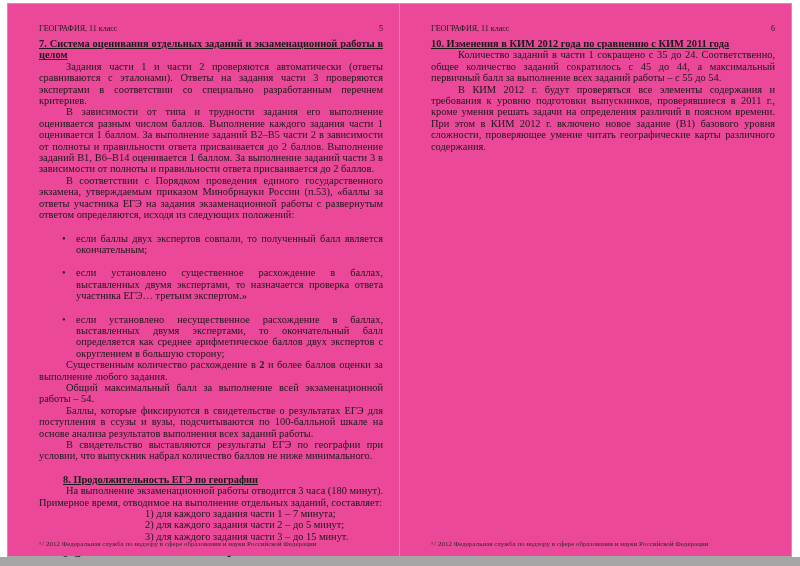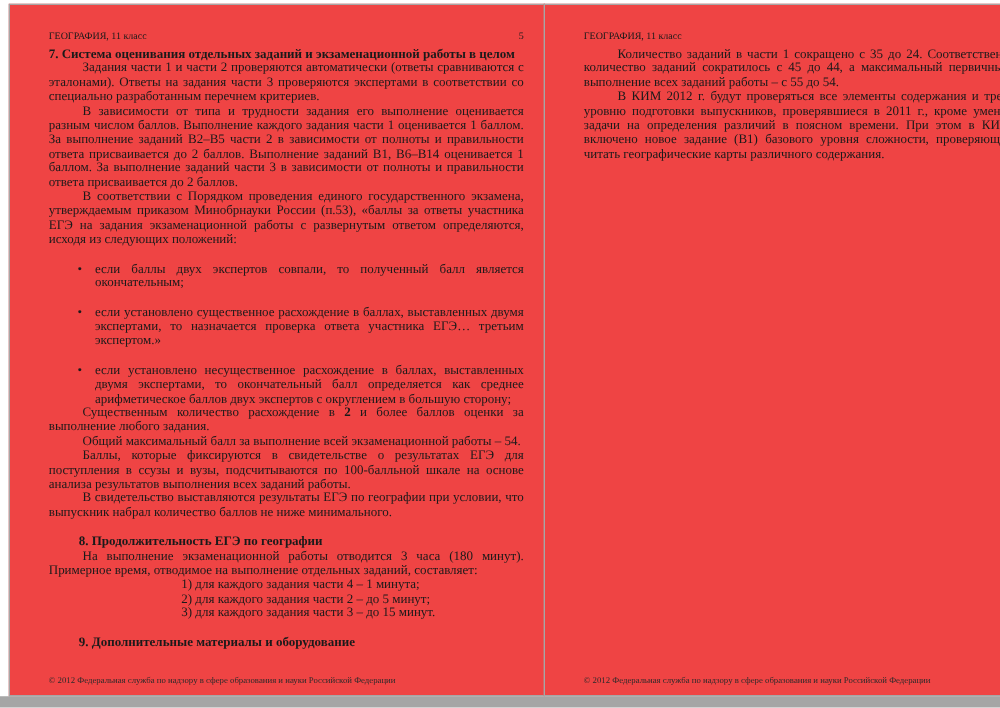--- a/index.html
+++ b/index.html
@@ -13,23 +13,23 @@
     color: #1a1a1a;
   }
   .spread {
     position: absolute;
     left: 7px;
     top: 3px;
     display: flex;
   }
   .page {
     box-sizing: border-box;
-    width: 429px;
+    width: 393px;
     height: 554px;
-    background: #ef4444;
+    background: #ec4899;
     border: 1px solid var(--page-border, #a6a6a6);
     position: relative;
   }
   .page + .page { margin-left: -1px; }
   .page-inner {
     position: absolute;
     left: 31px;
     right: 16px;
     top: 20px;
   }
@@ -40,21 +40,21 @@
     font-size: 8px;
     line-height: 9px;
     margin-bottom: 5px;
   }
   .page-body {
     font-size: 10.4px;
     line-height: 11.4px;
     text-align: justify;
   }
   .blk { text-align: justify; }
-  .blk-heading { font-weight: bold; }
+  .blk-heading { font-weight: bold; text-decoration: underline; }
   .blk-paragraph { text-indent: 27px; }
   .blk-bullet {
     position: relative;
     padding-left: 37px;
     text-indent: 0;
     margin-top: 12px;
   }
   .blk-bullet::before {
     content: "\2022";
     position: absolute;
@@ -104,36 +104,37 @@
           <div class="blk blk-paragraph">В соответствии с Порядком проведения единого государственного экзамена, утверждаемым приказом Минобрнауки России (п.53), «баллы за ответы участника ЕГЭ на задания экзаменационной работы с развернутым ответом определяются, исходя из следующих положений:</div>
           <div class="blk blk-bullet">если баллы двух экспертов совпали, то полученный балл является окончательным;</div>
           <div class="blk blk-bullet">если установлено существенное расхождение в баллах, выставленных двумя экспертами, то назначается проверка ответа участника ЕГЭ… третьим экспертом.»</div>
           <div class="blk blk-bullet">если установлено несущественное расхождение в баллах, выставленных двумя экспертами, то окончательный балл определяется как среднее арифметическое баллов двух экспертов с округлением в большую сторону;</div>
           <div class="blk blk-paragraph"><span>Существенным количество расхождение в </span><span class="bold">2</span><span> и более баллов оценки за выполнение любого задания.</span></div>
           <div class="blk blk-paragraph">Общий максимальный балл за выполнение всей экзаменационной работы – 54.</div>
           <div class="blk blk-paragraph">Баллы, которые фиксируются в свидетельстве о результатах ЕГЭ для поступления в ссузы и вузы, подсчитываются по 100-балльной шкале на основе анализа результатов выполнения всех заданий работы.</div>
           <div class="blk blk-paragraph">В свидетельство выставляются результаты ЕГЭ по географии при условии, что выпускник набрал количество баллов не ниже минимального.</div>
           <div class="blk blk-heading gap-before">8. Продолжительность ЕГЭ по географии</div>
           <div class="blk blk-paragraph">На выполнение экзаменационной работы отводится 3 часа (180 минут). Примерное время, отводимое на выполнение отдельных заданий, составляет:</div>
-          <div class="blk blk-numbered">1) для каждого задания части 4 – 1 минута;</div>
+          <div class="blk blk-numbered">1) для каждого задания части 1 – 7 минута;</div>
           <div class="blk blk-numbered">2) для каждого задания части 2 – до 5 минут;</div>
           <div class="blk blk-numbered">3) для каждого задания части 3 – до 15 минут.</div>
           <div class="blk blk-heading gap-before">9. Дополнительные материалы и оборудование</div>
         </div>
     </div>
     <div class="page-footer">© 2012  Федеральная служба по надзору в сфере образования и науки Российской Федерации</div>
   </div>
 
   <div class="page">
     <div class="page-inner">
       <div class="page-header">
         <span>ГЕОГРАФИЯ, 11 класс</span>
         <span>6</span>
       </div>
       <div class="page-body">
+          <div class="blk blk-heading">10. Изменения в КИМ 2012 года по сравнению с КИМ 2011 года</div>
           <div class="blk blk-paragraph">Количество заданий в части 1 сокращено с 35 до 24. Соответственно, общее количество заданий сократилось с 45 до 44, а максимальный первичный балл за выполнение всех заданий работы – с 55 до 54.</div>
           <div class="blk blk-paragraph">В КИМ 2012 г. будут проверяться все элементы содержания и требования к уровню подготовки выпускников, проверявшиеся в 2011 г., кроме умения решать задачи на определения различий в поясном времени. При этом в КИМ 2012 г. включено новое задание (В1) базового уровня сложности, проверяющее умение читать географические карты различного содержания.</div>
         </div>
     </div>
     <div class="page-footer">© 2012  Федеральная служба по надзору в сфере образования и науки Российской Федерации</div>
   </div>
 
 </div>
 
 <div class="bottom-strip"></div>

